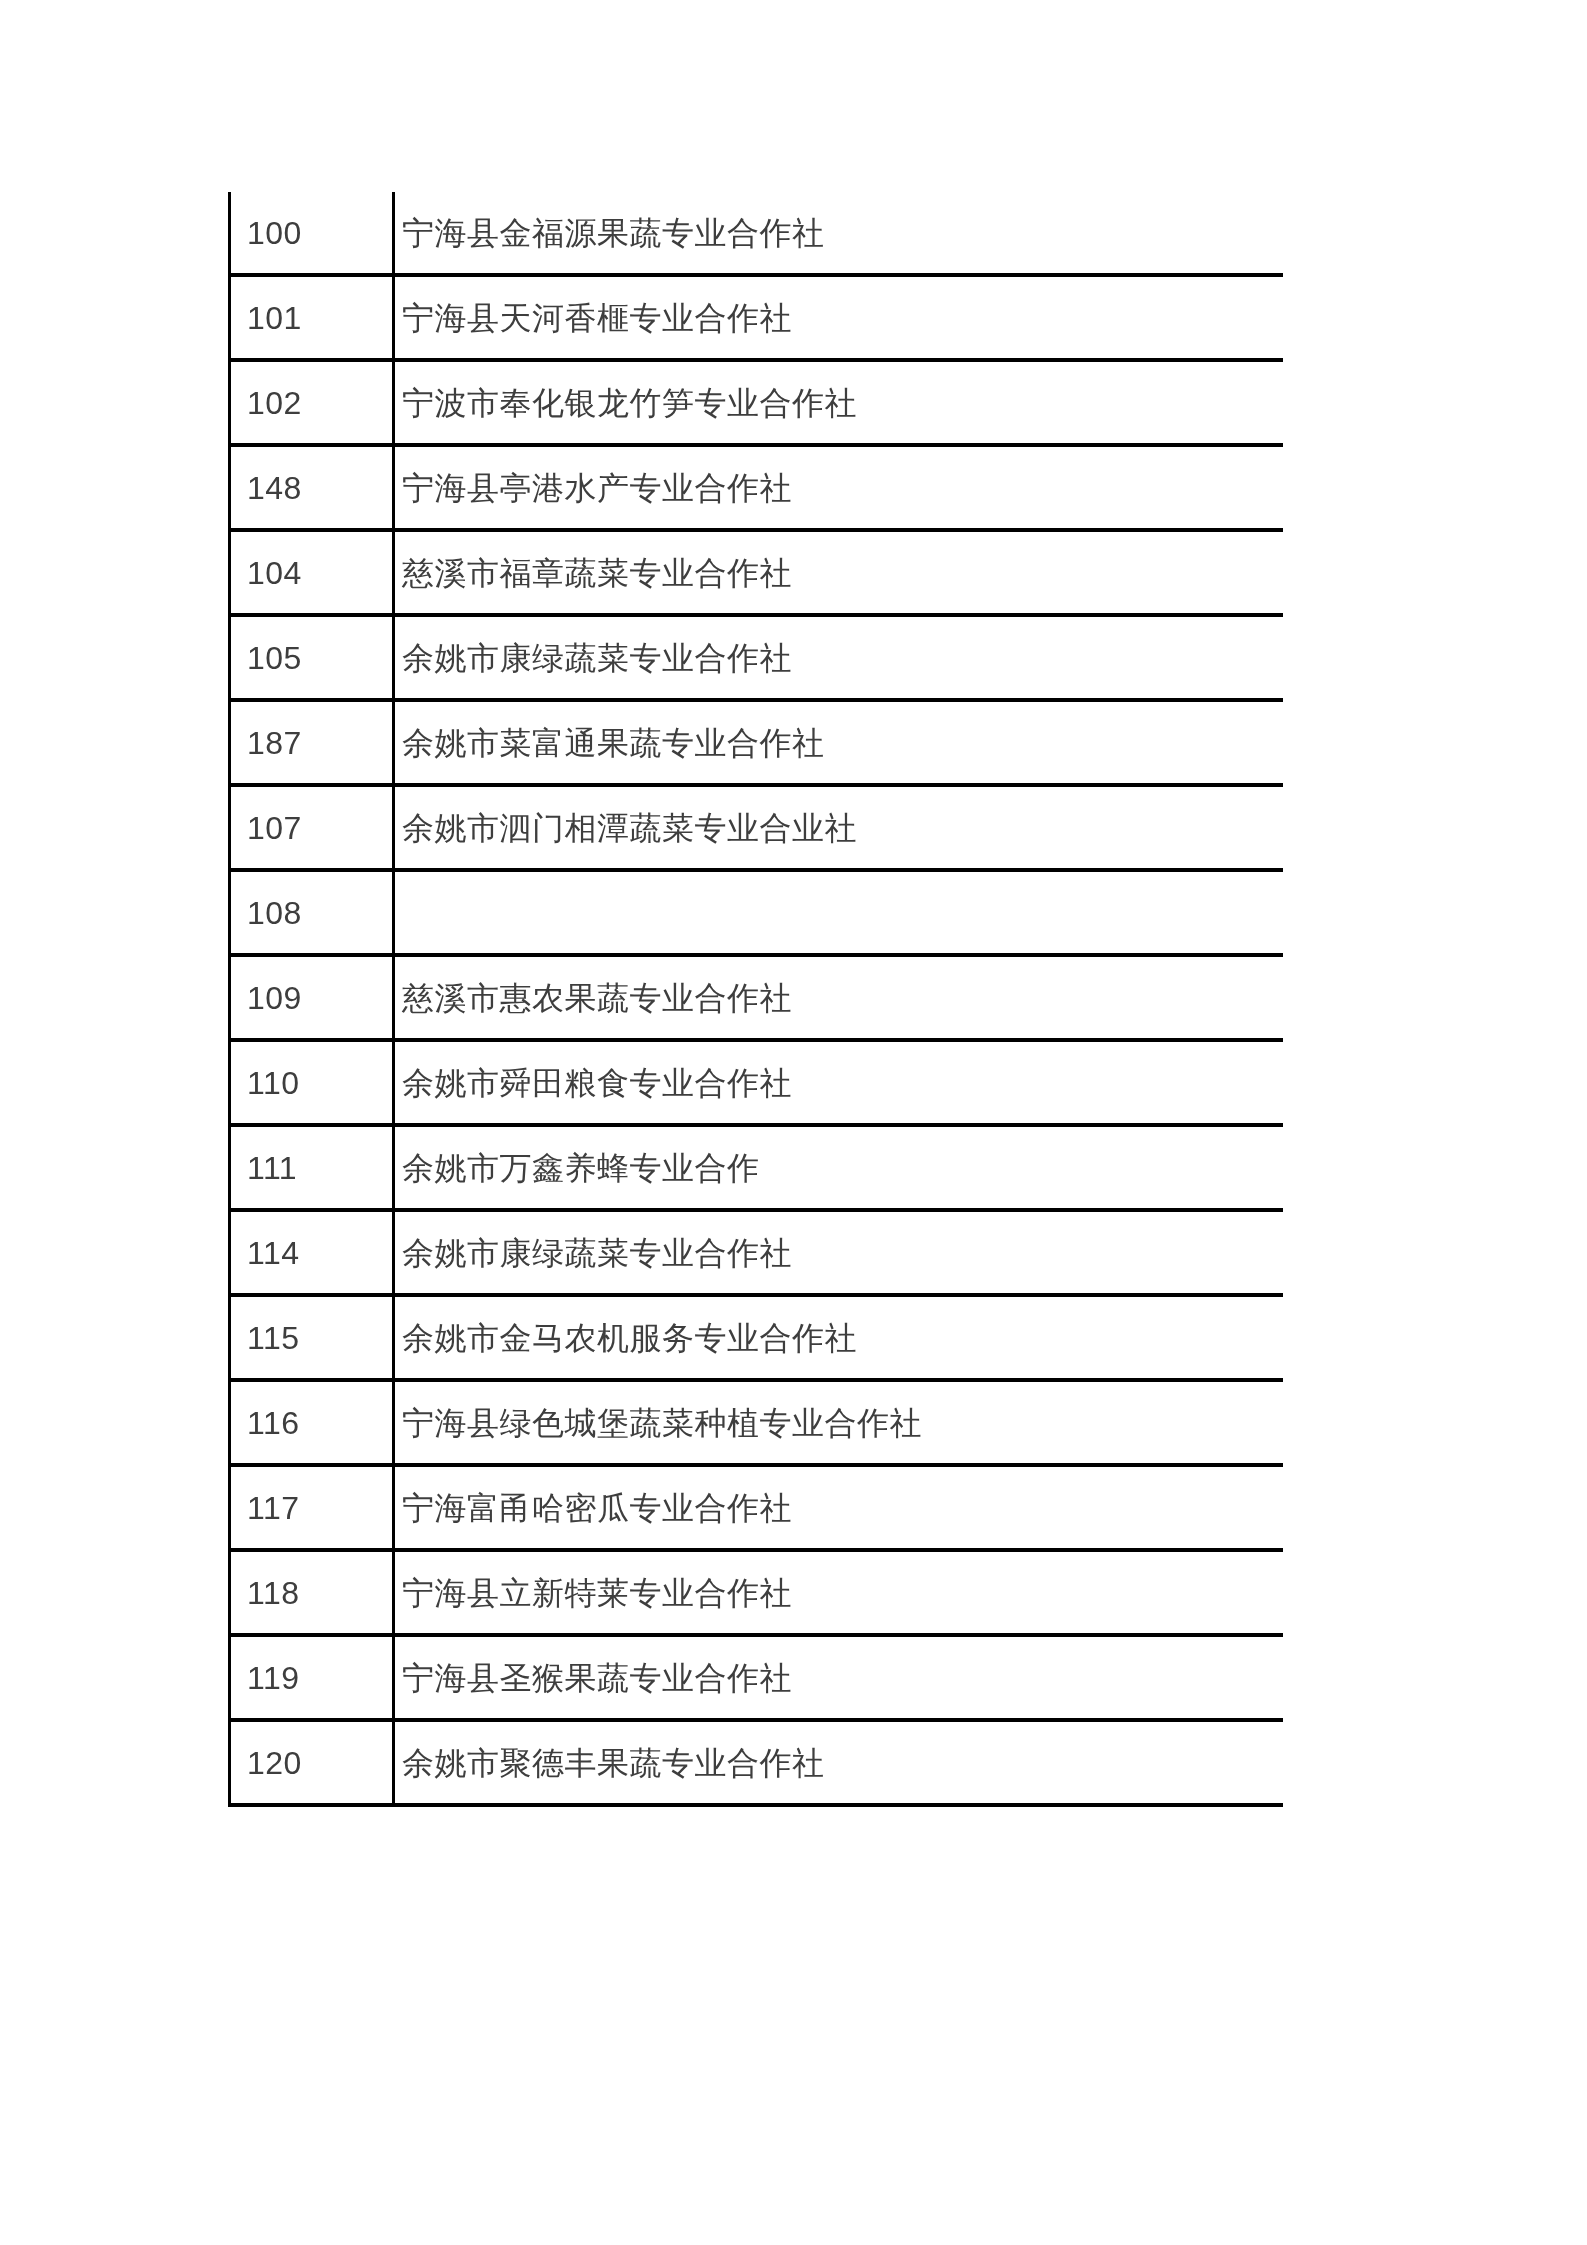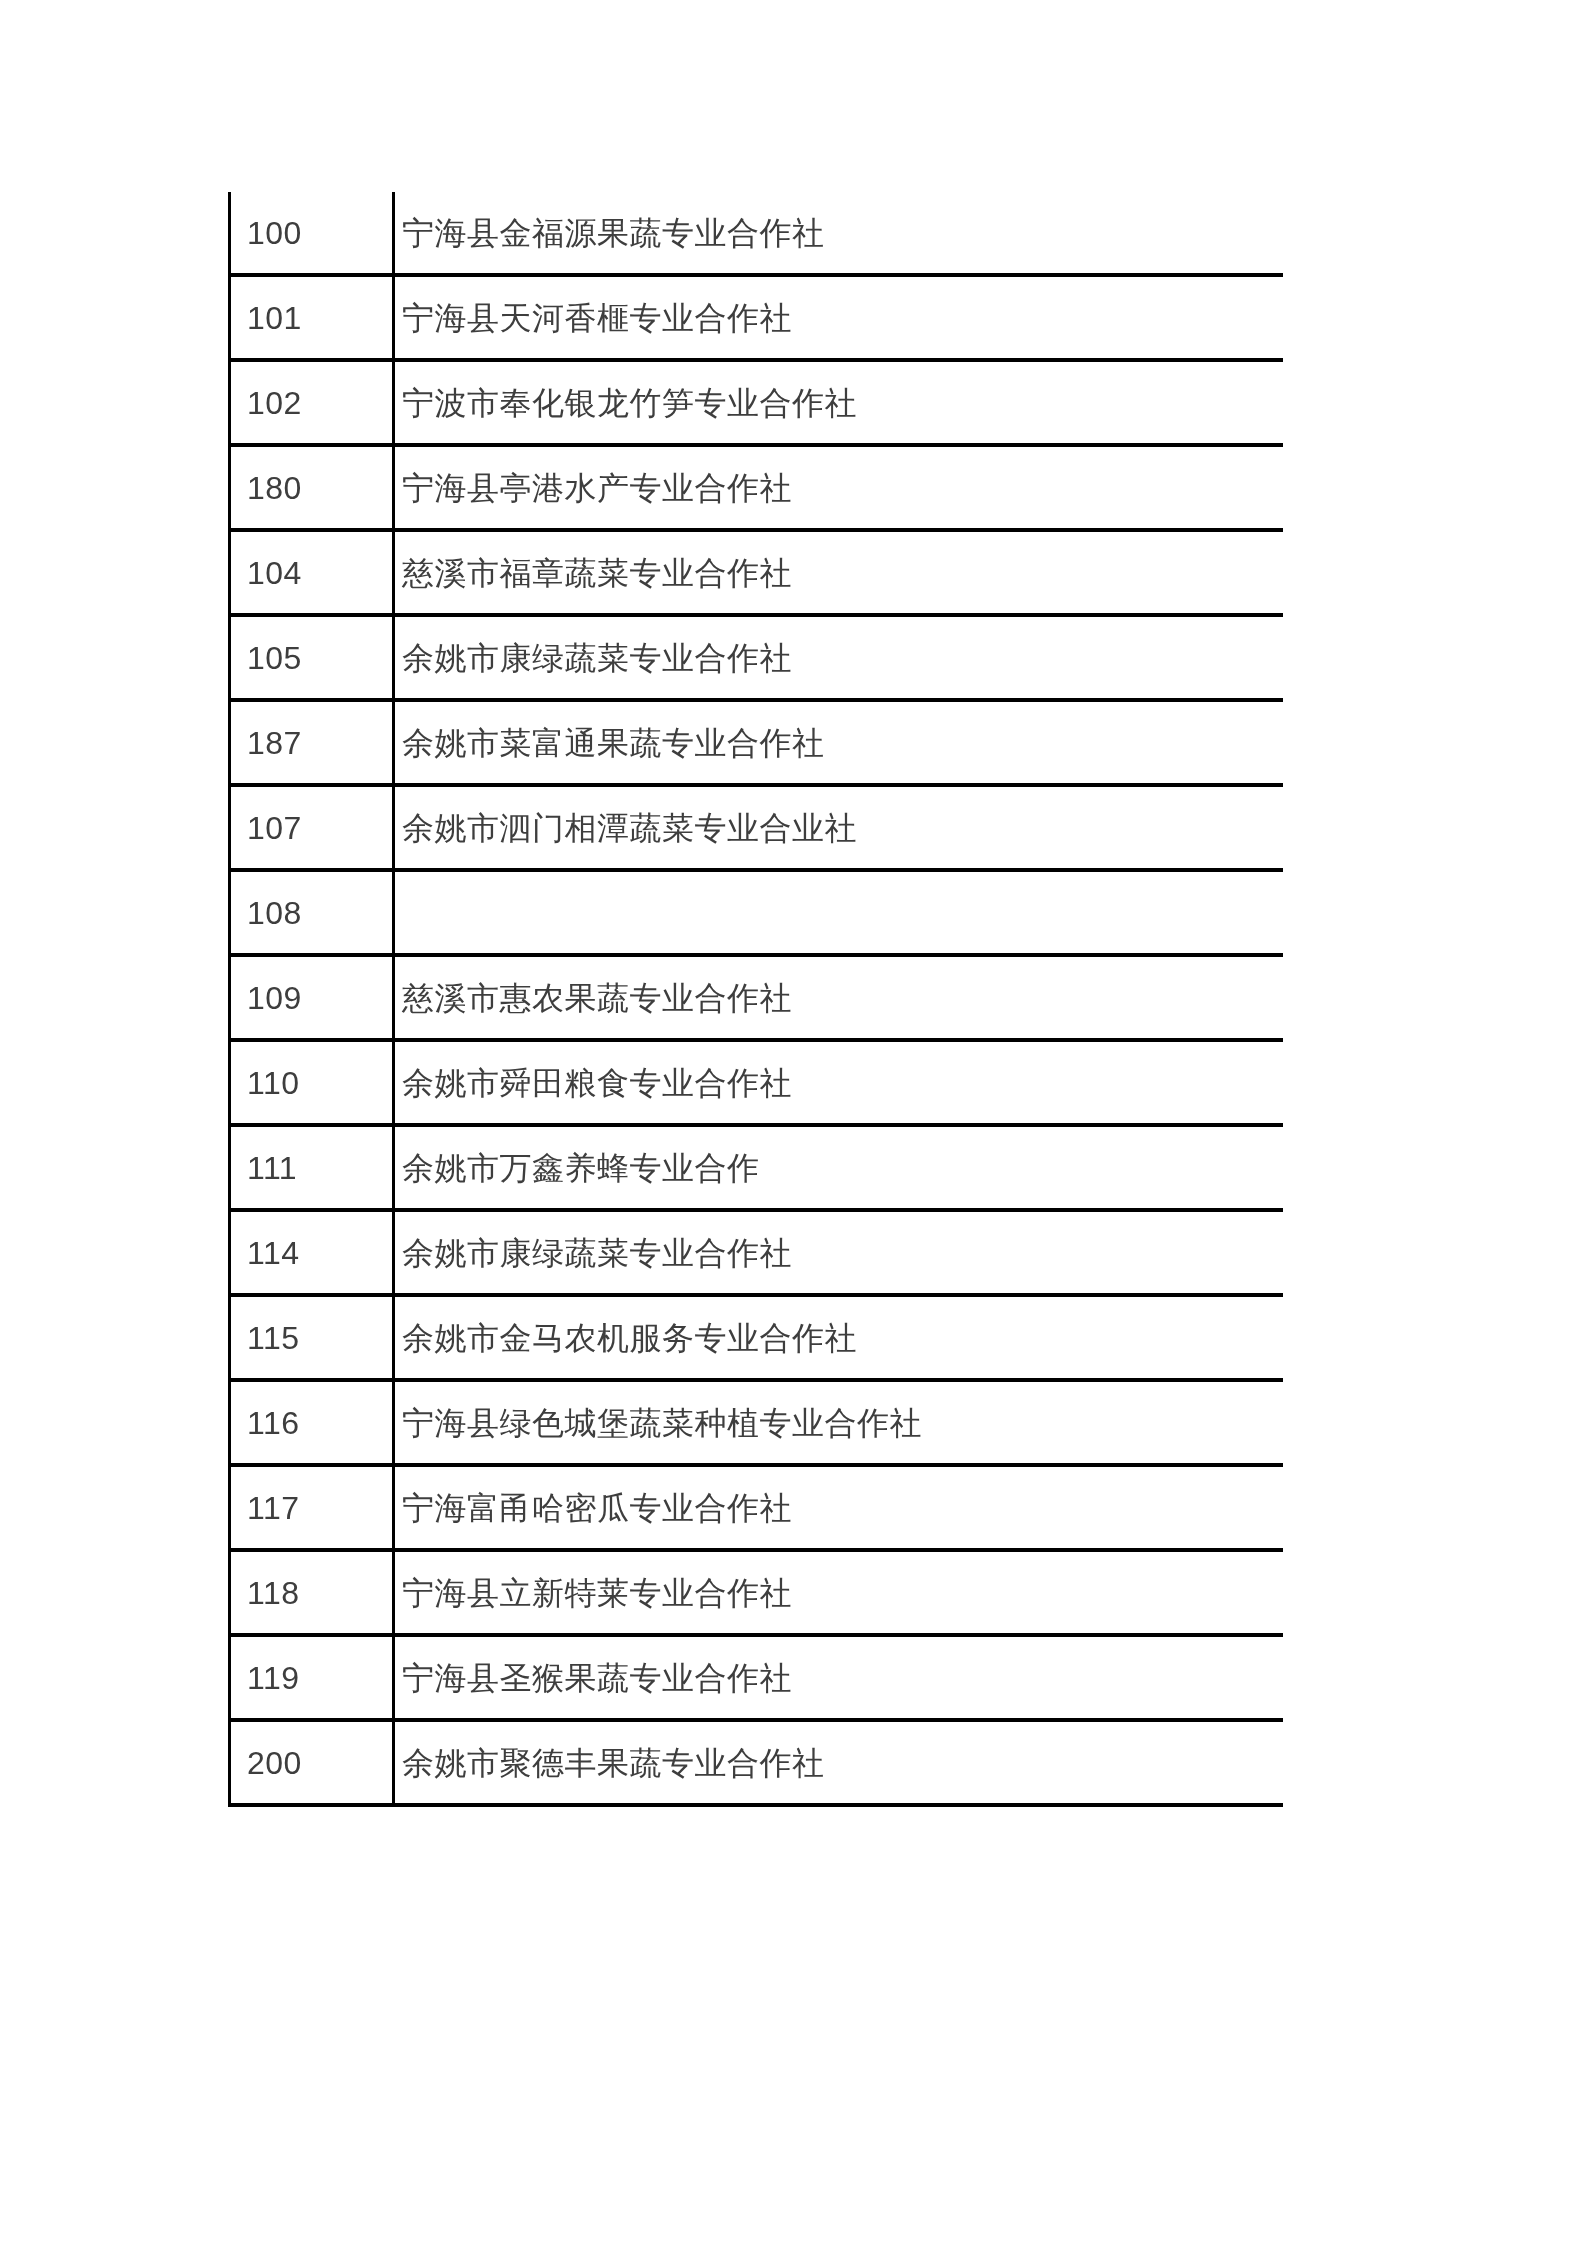--- a/index.html
+++ b/index.html
@@ -85,21 +85,21 @@
         <div class="cell no">
           <span>102</span>
         </div>
         <div class="cell name">
           <span>宁波市奉化银龙竹笋专业合作社</span>
         </div>
       </div>
 
       <div class="row">
         <div class="cell no">
-          <span>180</span>
+          <span>148</span>
         </div>
         <div class="cell name">
           <span>宁海县亭港水产专业合作社</span>
         </div>
       </div>
 
       <div class="row">
         <div class="cell no">
           <span>104</span>
         </div>
@@ -219,20 +219,20 @@
         <div class="cell no">
           <span>119</span>
         </div>
         <div class="cell name">
           <span>宁海县圣猴果蔬专业合作社</span>
         </div>
       </div>
 
       <div class="row">
         <div class="cell no">
-          <span>200</span>
+          <span>120</span>
         </div>
         <div class="cell name">
           <span>余姚市聚德丰果蔬专业合作社</span>
         </div>
       </div>
     </div>
 </div>
 
 </body></html>

